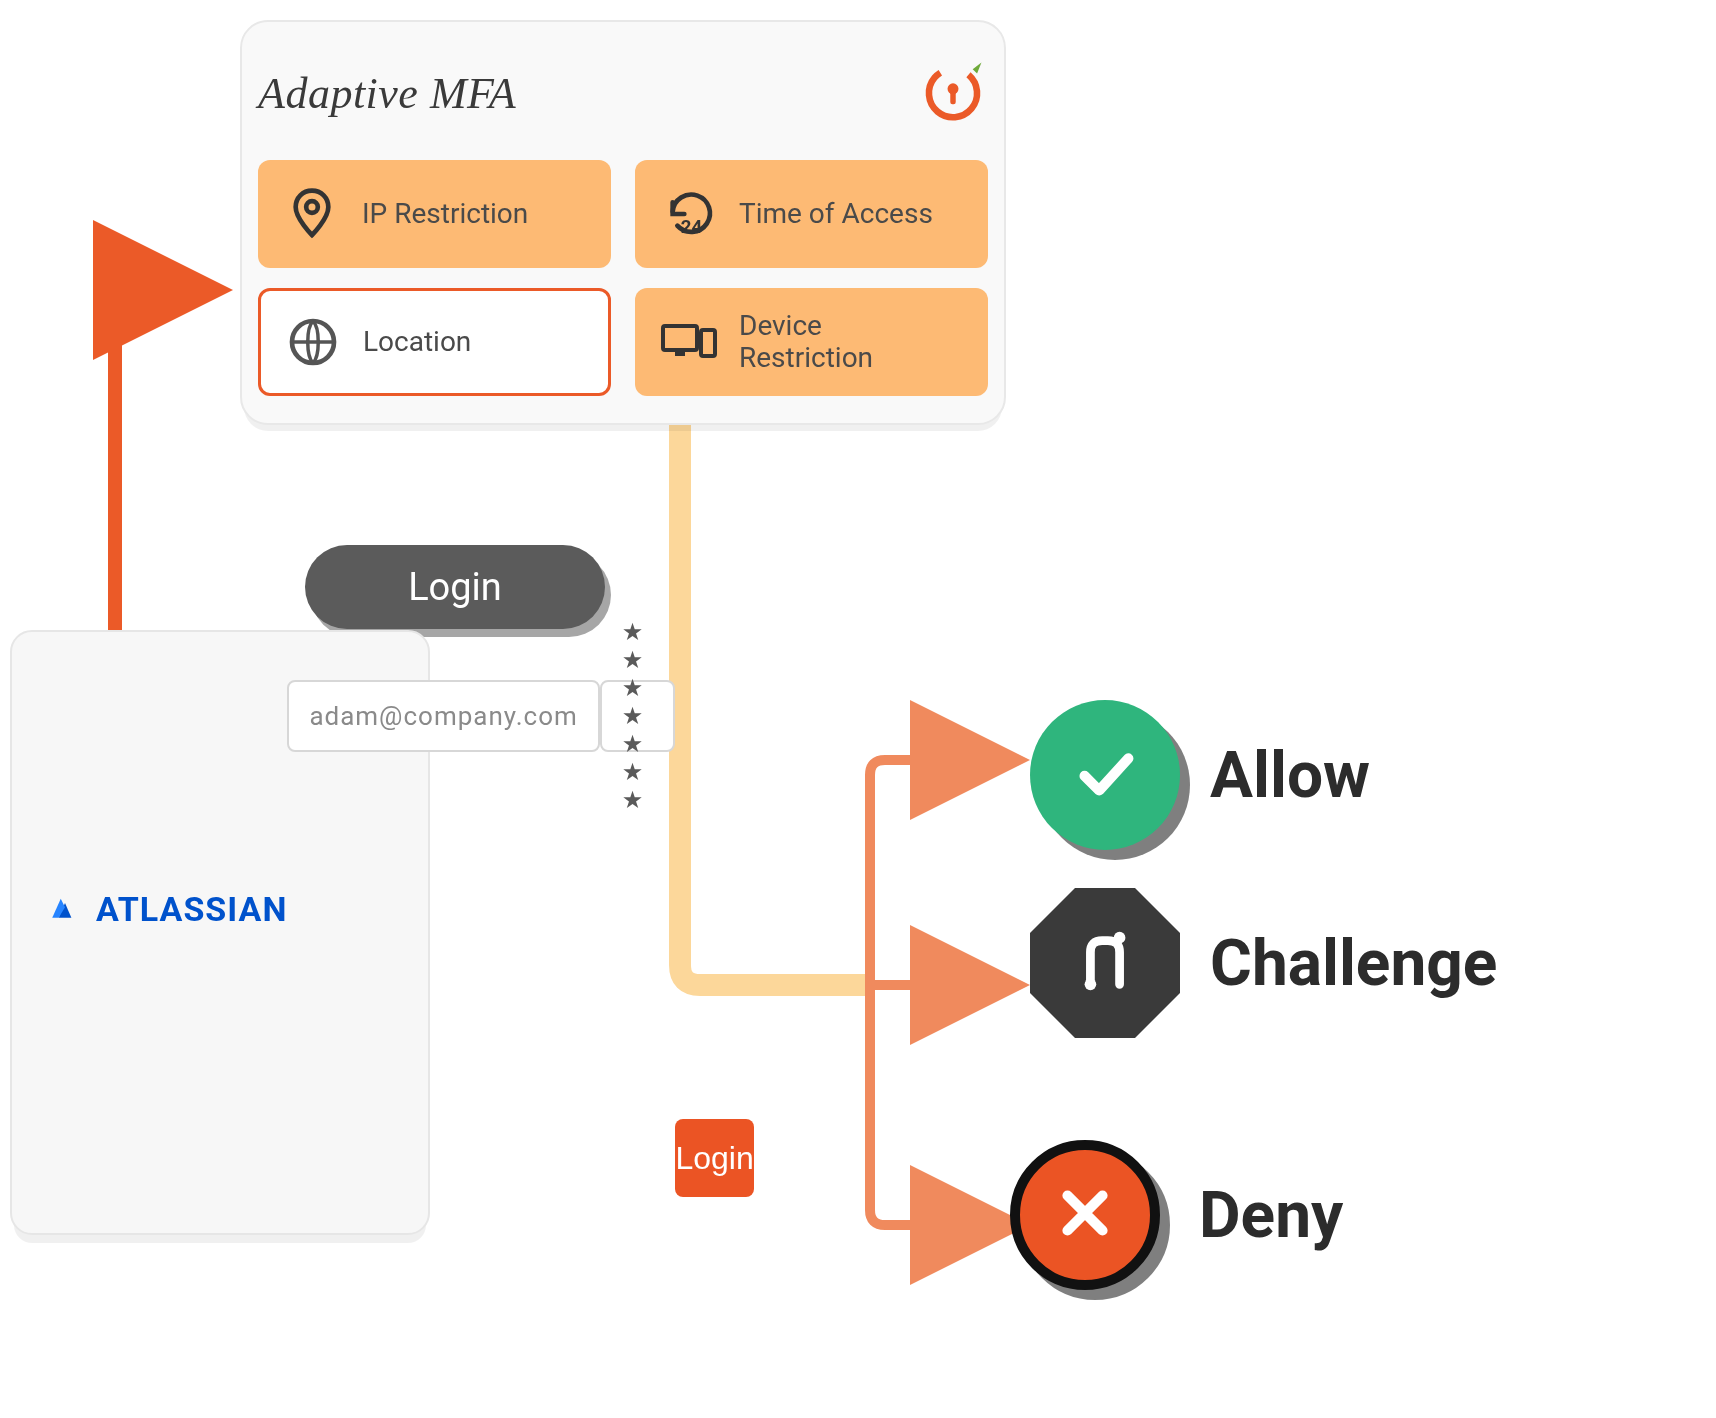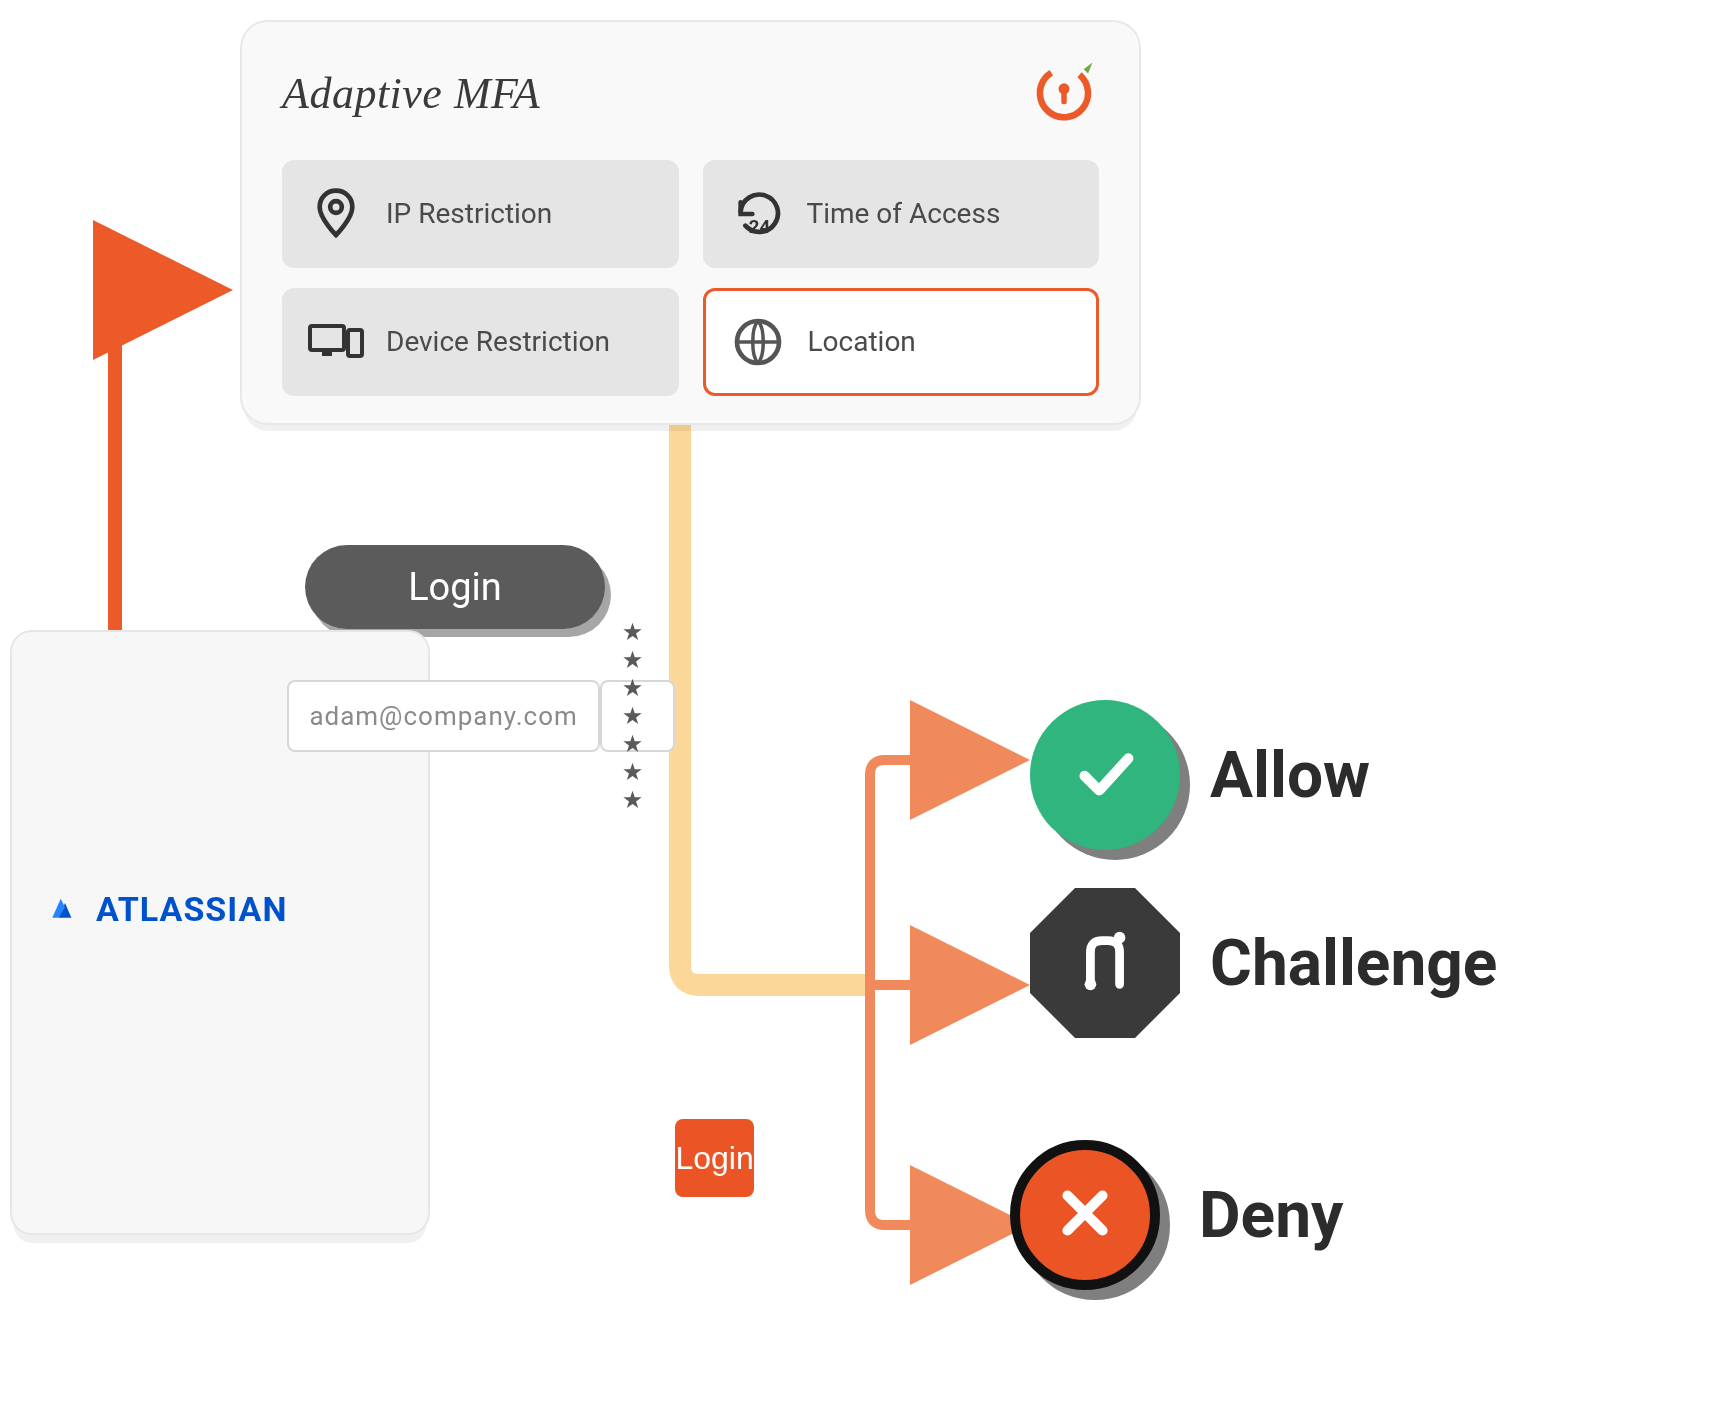--- a/index.html
+++ b/index.html
@@ -9,27 +9,27 @@
     height: 1418px;
     position: relative;
     background: #fff;
   }
 
   
   .mfa-card {
     position: absolute;
     left: 240px;
     top: 20px;
-    width: 901px;
+    width: 766px;
     height: 405px;
     background: #f9f9f9;
     border-radius: 28px;
     border: 2px solid #e8e8e8;
     box-shadow: 0 10px 0 -4px rgba(0,0,0,0.06);
-    padding: 34px 40px;
+    padding: 34px 16px;
   }
   .mfa-header {
     display: flex;
     justify-content: space-between;
     align-items: center;
     margin-bottom: 30px;
   }
   .mfa-title {
     font-size: 44px;
     font-weight: 500;
@@ -39,21 +39,21 @@
     letter-spacing: 0.5px;
   }
   .mfa-logo svg { width: 70px; height: 70px; }
 
   .mfa-grid {
     display: grid;
     grid-template-columns: 1fr 1fr;
     gap: 20px 24px;
   }
   .mfa-chip {
-    background: #e5e5e5;
+    background: #fdba74;
     border-radius: 12px;
     height: 108px;
     display: flex;
     align-items: center;
     gap: 22px;
     padding: 0 24px;
     font-size: 28px;
     color: #4a4a4a;
     border: 2px solid transparent;
   }
@@ -226,39 +226,39 @@
     <div class="mfa-chip">
       <span class="icon">
         <svg viewBox="0 0 48 48">
           <path d="M10 22a16 16 0 1 1 4 12" fill="none" stroke="#333" stroke-width="4" stroke-linecap="round"></path>
           <path d="M10 14 L10 24 L20 24" fill="none" stroke="#333" stroke-width="4" stroke-linecap="round"></path>
           <text x="17" y="40" font-size="16" font-weight="700" fill="#333">24</text>
         </svg>
       </span>
       <span class="label">Time of Access</span>
     </div>
-    <div class="mfa-chip">
-      <span class="icon">
-        <svg viewBox="0 0 56 40">
-          <rect x="2" y="4" width="34" height="24" rx="2" fill="none" stroke="#333" stroke-width="4"></rect>
-          <rect x="14" y="30" width="10" height="4" fill="#333"></rect>
-          <rect x="40" y="8" width="14" height="26" rx="2" fill="none" stroke="#333" stroke-width="4"></rect>
-        </svg>
-      </span>
-      <span class="label">Device Restriction</span>
-    </div>
     <div class="mfa-chip selected">
       <span class="icon">
         <svg viewBox="0 0 48 48">
             <circle cx="24" cy="24" r="18" fill="none" stroke="#555" stroke-width="4"></circle>
             <path d="M6 24h36M24 6c6 6 6 30 0 36M24 6c-6 6-6 30 0 36" fill="none" stroke="#555" stroke-width="3"></path>
           </svg>
       </span>
       <span class="label">Location</span>
     </div>
+    <div class="mfa-chip">
+      <span class="icon">
+        <svg viewBox="0 0 56 40">
+          <rect x="2" y="4" width="34" height="24" rx="2" fill="none" stroke="#333" stroke-width="4"></rect>
+          <rect x="14" y="30" width="10" height="4" fill="#333"></rect>
+          <rect x="40" y="8" width="14" height="26" rx="2" fill="none" stroke="#333" stroke-width="4"></rect>
+        </svg>
+      </span>
+      <span class="label">Device Restriction</span>
+    </div>
   </div>
 </div>
 
 <div class="login-pill">Login</div>
 
 <div class="login-card">
   <div class="brand">
     <span>
       <svg viewBox="0 0 32 32">
           <path d="M10 28 L16 14 L22 28 Z" fill="#0052cc"></path>

